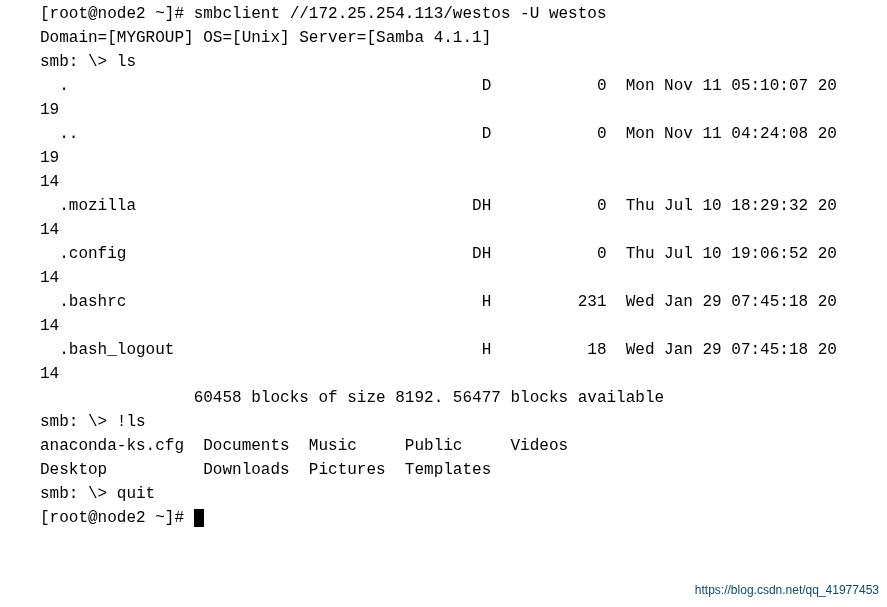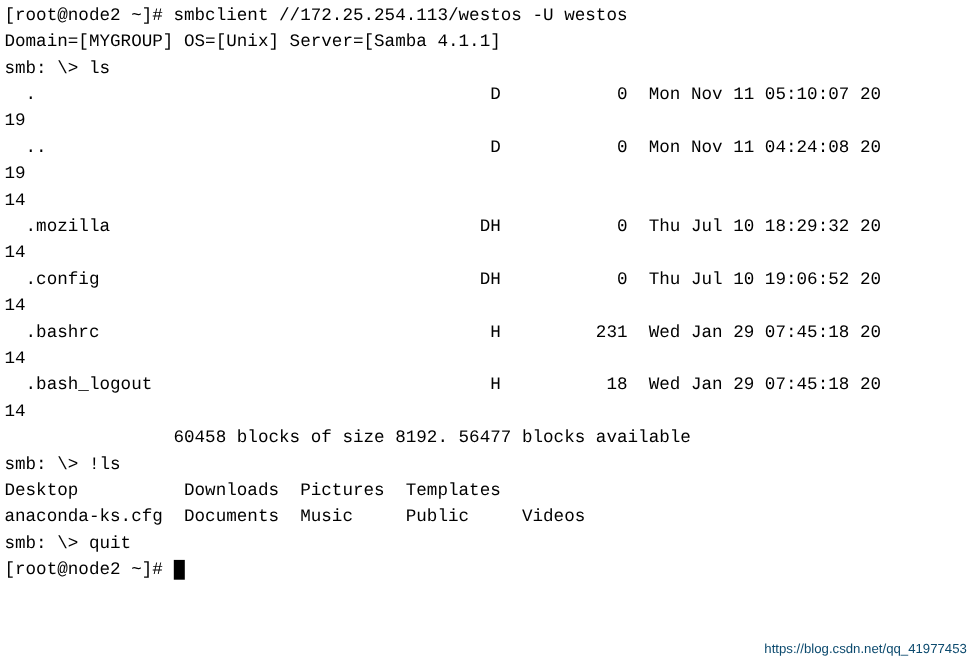--- a/index.html
+++ b/index.html
@@ -15,20 +15,21 @@
       width: 887px;
       height: 607px;
       overflow: hidden;
       line-height: 1.5;
       padding: 2px 4px;
       position: relative;
     }
     .line {
       white-space: pre;
       font-family: "Courier New", monospace;
+      margin-left: 36px;
     }
     .cursor {
       display: inline-block;
       width: 10px;
       height: 18px;
       background: #000000;
       vertical-align: text-bottom;
     }
     .watermark {
       position: absolute;
@@ -57,19 +58,19 @@
       <div class="line">  .config                                    DH           0  Thu Jul 10 19:06:52 20</div>
       <div class="line">14</div>
       <div class="line">  .bashrc                                     H         231  Wed Jan 29 07:45:18 20</div>
       <div class="line">14</div>
       <div class="line">  .bash_logout                                H          18  Wed Jan 29 07:45:18 20</div>
       <div class="line">14</div>
     </div>
   <div class="line"></div>
   <div class="line">                60458 blocks of size 8192. 56477 blocks available</div>
   <div class="line">smb: \&gt; !ls</div>
+  <div class="line">anaconda-ks.cfg  Documents  Music     Public     Videos</div>
   <div class="line">Desktop          Downloads  Pictures  Templates</div>
-  <div class="line">anaconda-ks.cfg  Documents  Music     Public     Videos</div>
   <div class="line">smb: \&gt; quit</div>
   <div class="line"><span>[root@node2 ~]# </span><span class="cursor"></span></div>
 </div>
 
 <div class="watermark">https://blog.csdn.net/qq_41977453</div>
 
 </body></html>

